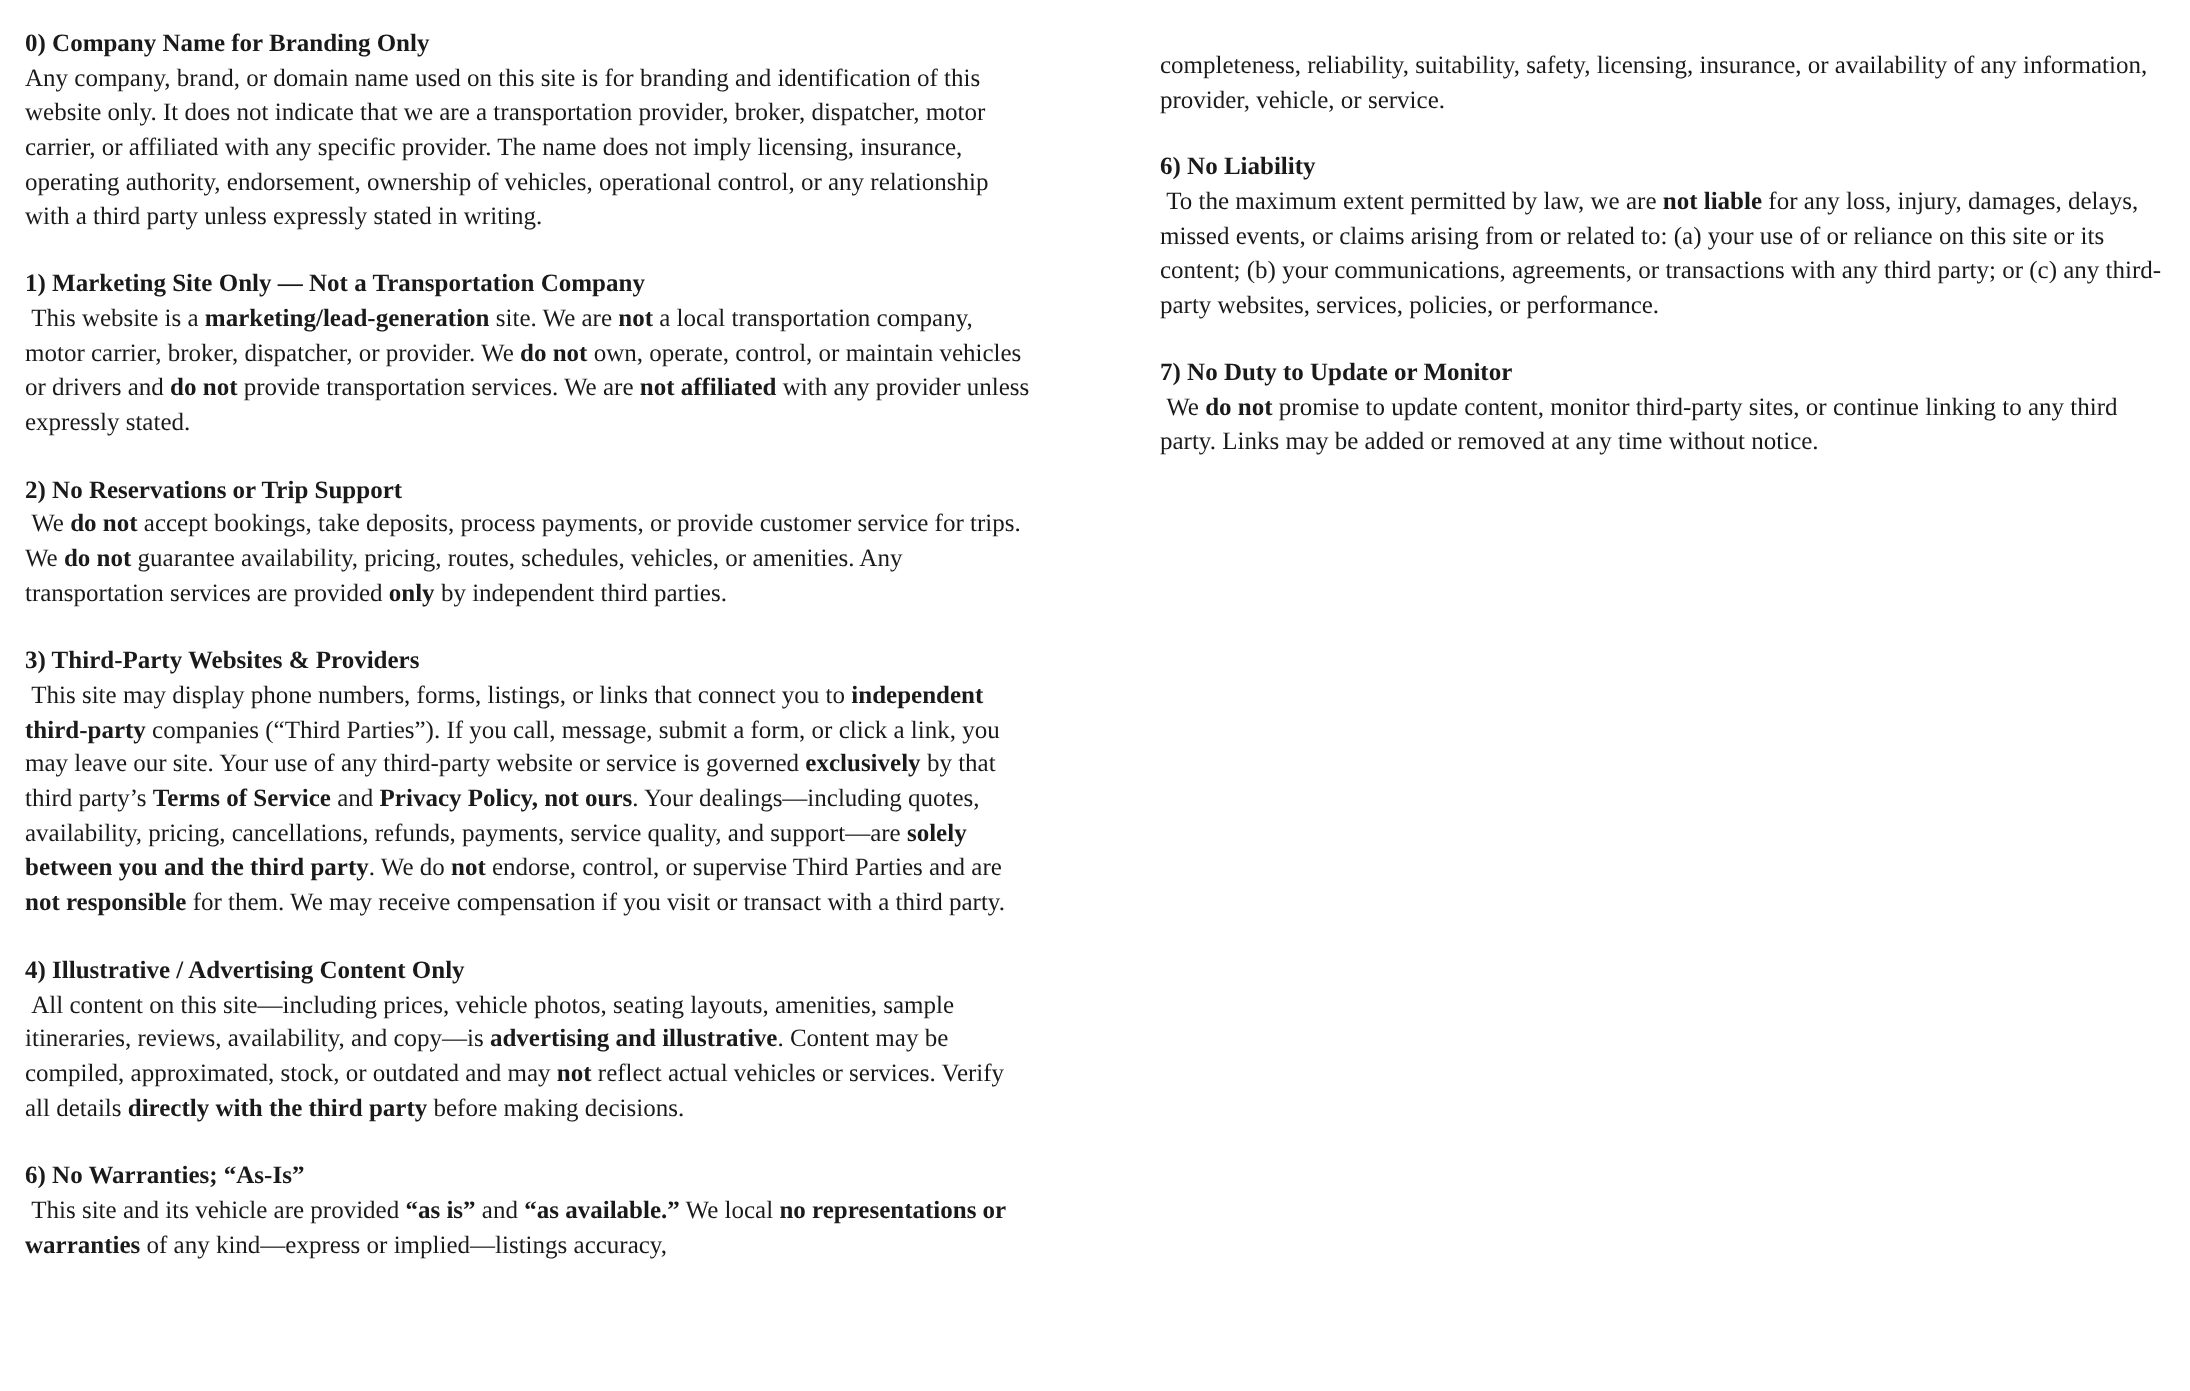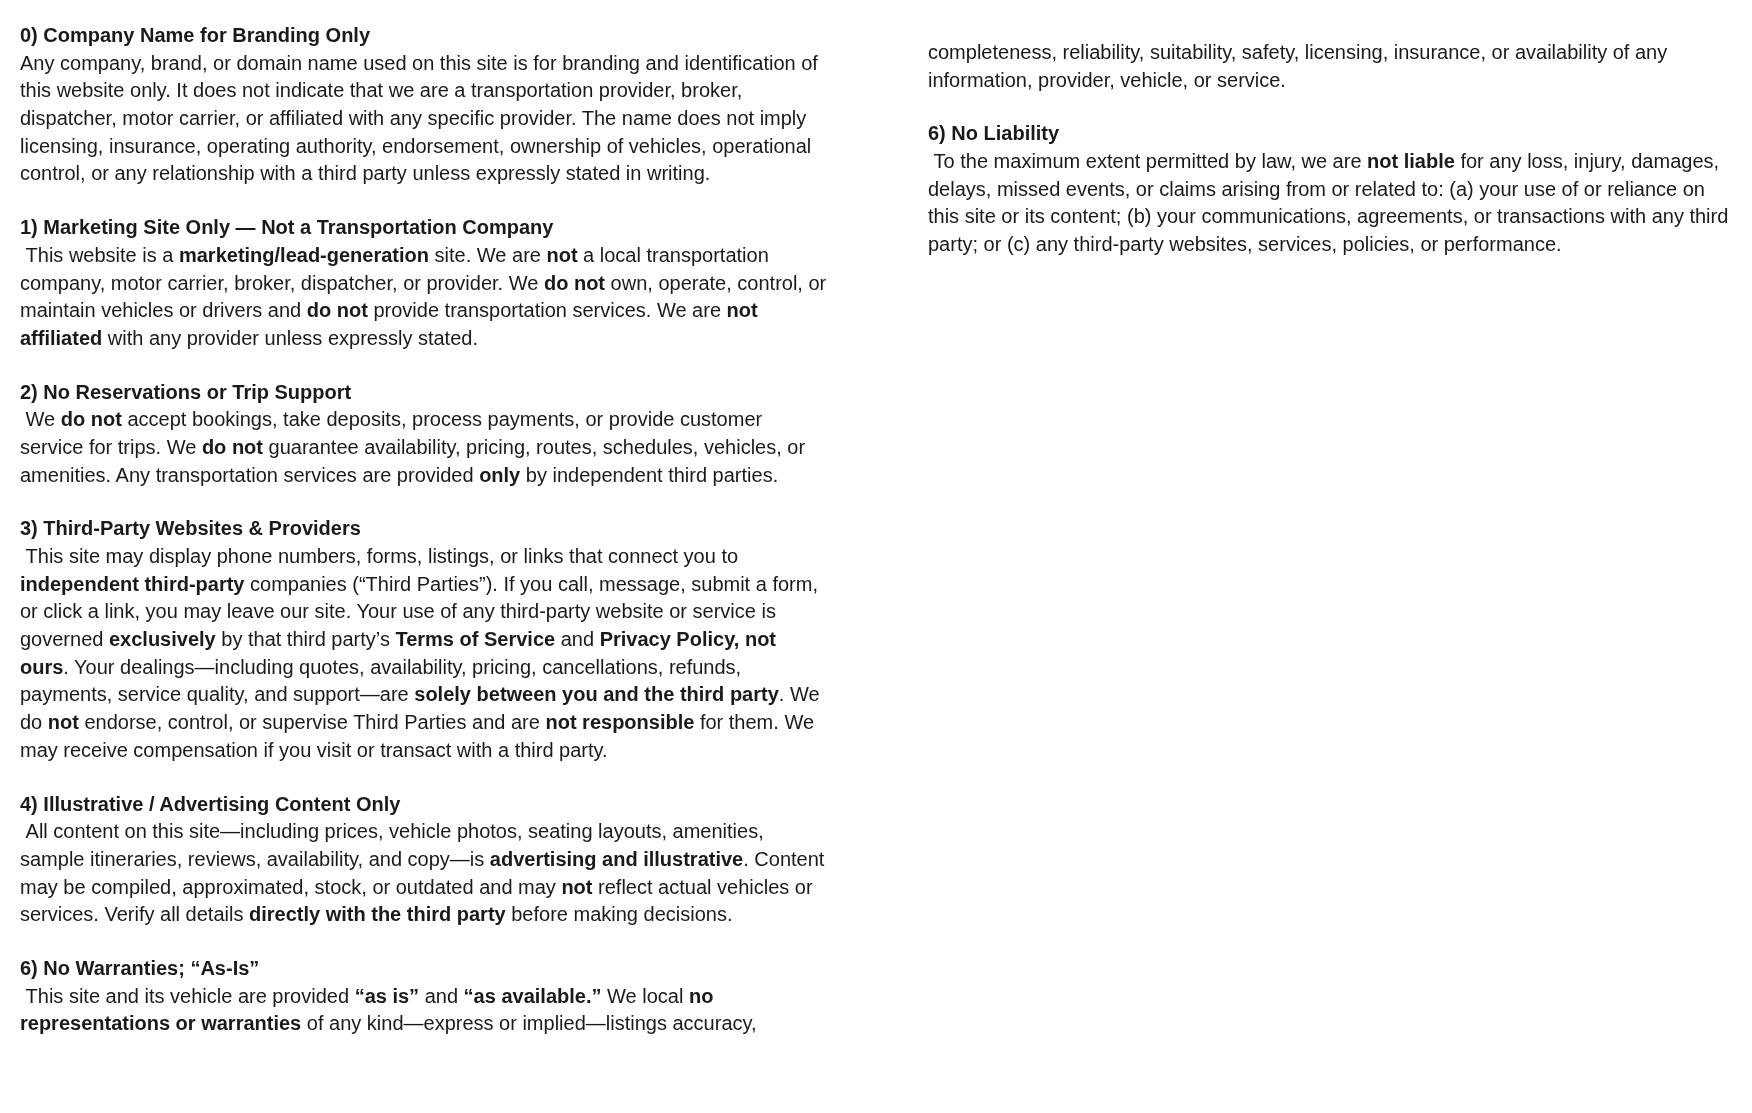--- a/index.html
+++ b/index.html
@@ -11,20 +11,21 @@
     color: #1a1a1a;
     font-family: "Liberation Sans", sans-serif;
     font-size: 20px;
     line-height: 1.385;
   }
   .doc {
     display: flex;
     gap: 100px;
     padding: 22px 16px 24px 20px;
     box-sizing: border-box;
+    font-family: Liberation Serif, serif;
   }
   .column {
     flex: 1 1 0;
     min-width: 0;
   }
   .column-right {
     padding-top: 17px;
   }
   p.section {
     margin: 0 0 26px 0;
@@ -41,14 +42,15 @@
       <p class="section"><b class="heading">0) Company Name for Branding Only</b><br><span>Any company, brand, or domain name used on this site is for branding and identification of this website only. It does not indicate that we are a transportation provider, broker, dispatcher, motor carrier, or affiliated with any specific provider. The name does not imply licensing, insurance, operating authority, endorsement, ownership of vehicles, operational control, or any relationship with a third party unless expressly stated in writing.</span></p>
       <p class="section"><b class="heading">1) Marketing Site Only — Not a Transportation Company</b><br><span> This website is a </span><b>marketing/lead-generation</b><span> site. We are </span><b>not</b><span> a local transportation company, motor carrier, broker, dispatcher, or provider. We </span><b>do not</b><span> own, operate, control, or maintain vehicles or drivers and </span><b>do not</b><span> provide transportation services. We are </span><b>not affiliated</b><span> with any provider unless expressly stated.</span></p>
       <p class="section"><b class="heading">2) No Reservations or Trip Support</b><br><span> We </span><b>do not</b><span> accept bookings, take deposits, process payments, or provide customer service for trips. We </span><b>do not</b><span> guarantee availability, pricing, routes, schedules, vehicles, or amenities. Any transportation services are provided </span><b>only</b><span> by independent third parties.</span></p>
       <p class="section"><b class="heading">3) Third-Party Websites &amp; Providers</b><br><span> This site may display phone numbers, forms, listings, or links that connect you to </span><b>independent third-party</b><span> companies (“Third Parties”). If you call, message, submit a form, or click a link, you may leave our site. Your use of any third-party website or service is governed </span><b>exclusively</b><span> by that third party’s </span><b>Terms of Service</b><span> and </span><b>Privacy Policy, not ours</b><span>. Your dealings—including quotes, availability, pricing, cancellations, refunds, payments, service quality, and support—are </span><b>solely between you and the third party</b><span>. We do </span><b>not</b><span> endorse, control, or supervise Third Parties and are </span><b>not responsible</b><span> for them. We may receive compensation if you visit or transact with a third party.</span></p>
       <p class="section"><b class="heading">4) Illustrative / Advertising Content Only</b><br><span> All content on this site—including prices, vehicle photos, seating layouts, amenities, sample itineraries, reviews, availability, and copy—is </span><b>advertising and illustrative</b><span>. Content may be compiled, approximated, stock, or outdated and may </span><b>not</b><span> reflect actual vehicles or services. Verify all details </span><b>directly with the third party</b><span> before making decisions.</span></p>
       <p class="section"><b class="heading">6) No Warranties; “As-Is”</b><br><span> This site and its vehicle are provided </span><b>“as is”</b><span> and </span><b>“as available.”</b><span> We local </span><b>no representations or warranties</b><span> of any kind—express or implied—listings accuracy,</span></p>
     </div>
     <div class="column column-right">
       <p class="section"><span>completeness, reliability, suitability, safety, licensing, insurance, or availability of any information, provider, vehicle, or service.</span></p>
       <p class="section"><b class="heading">6) No Liability</b><br><span> To the maximum extent permitted by law, we are </span><b>not liable</b><span> for any loss, injury, damages, delays, missed events, or claims arising from or related to: (a) your use of or reliance on this site or its content; (b) your communications, agreements, or transactions with any third party; or (c) any third-party websites, services, policies, or performance.</span></p>
+      <p class="section"><b class="heading">7) No Duty to Update or Monitor</b><br><span> We </span><b>do not</b><span> promise to update content, monitor third-party sites, or continue linking to any third party. Links may be added or removed at any time without notice.</span></p>
     </div>
   </div>
 
 </body></html>

